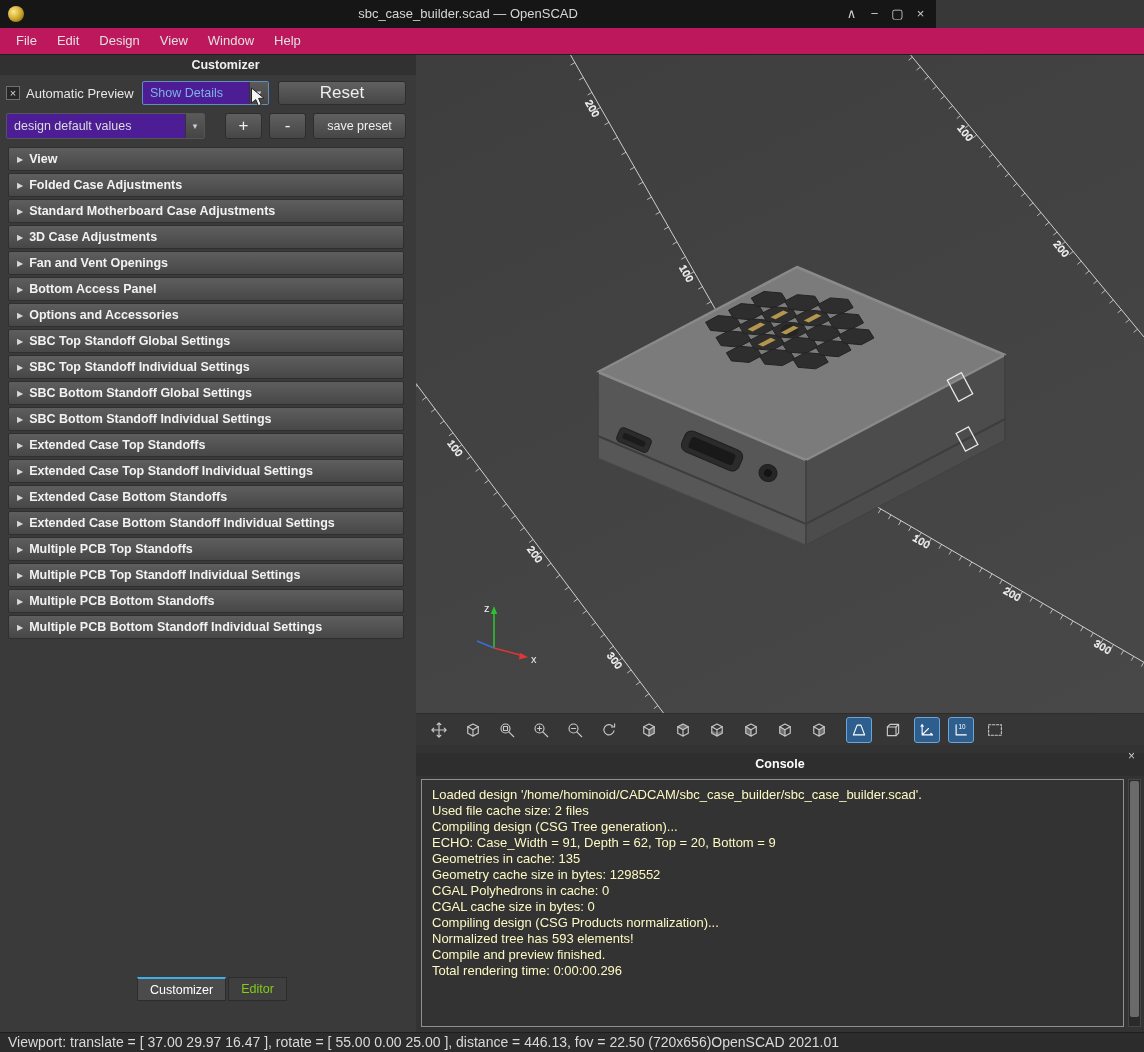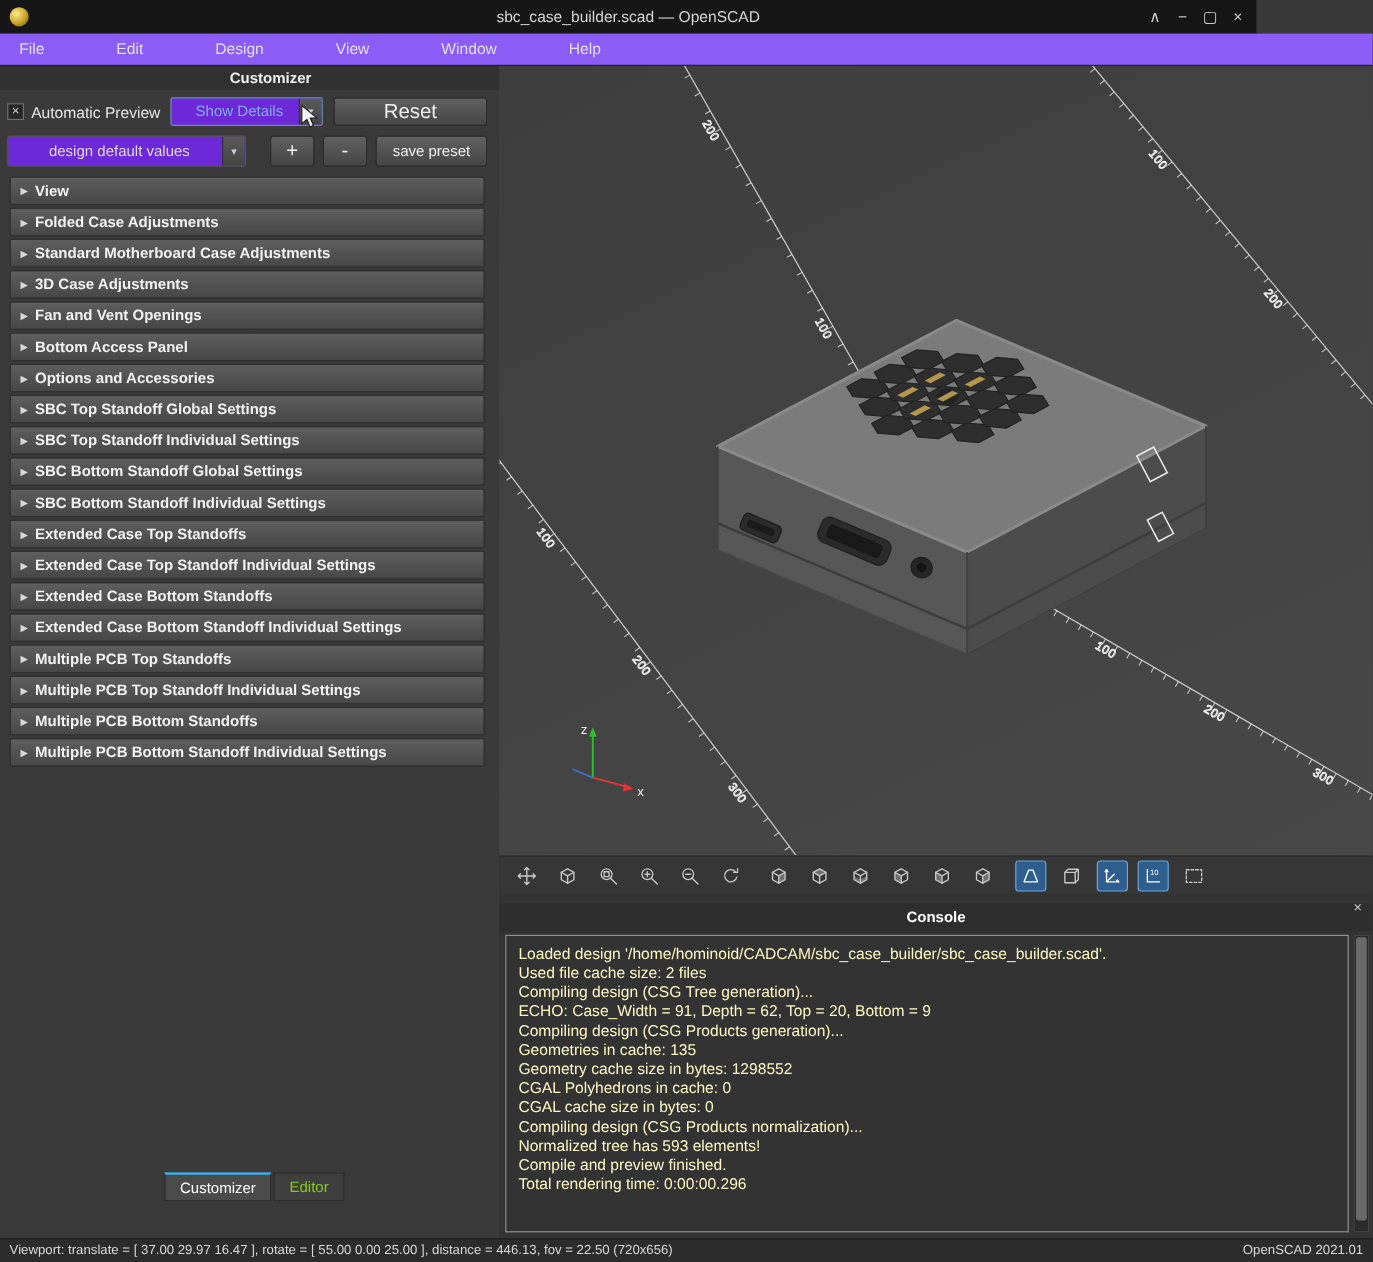--- a/index.html
+++ b/index.html
@@ -5,41 +5,41 @@
   * { box-sizing: border-box; margin: 0; padding: 0; }
   html,body { width:1144px; height:1052px; }
   body {
     position: relative;
     background: #383838;
     font-family: "Liberation Sans", sans-serif;
     color: #ddd;
     overflow: hidden;
   }
   
-  .titlebar { position:absolute; left:0; top:0; width:1047px; height:28px; background:#161616; }
+  .titlebar { position:absolute; left:0; top:0; width:936px; height:28px; background:#161616; }
   .titlebar .logo { position:absolute; left:8px; top:6px; width:16px; height:16px; border-radius:50%;
     background: radial-gradient(circle at 35% 35%, #ffe98a, #c9a227 55%, #6b5510 95%); }
   .titlebar .title { text-align:center; line-height:28px; font-size:13px; color:#d6d6d6; }
   .win-controls { position:absolute; right:4px; top:0; height:28px; display:flex; }
   .win-btn { width:23px; text-align:center; line-height:28px; color:#cfcfcf; font-size:13px; cursor:default; }
   
-  .menubar { position:absolute; left:0; top:28px; width:1144px; height:27px; background:#8b5cf6;
-    border-bottom:1px solid #202020; display:flex; align-items:center; padding-left:6px;gap:40px; }
+  .menubar { position:absolute; left:0; top:28px; width:1144px; height:27px; background:#be185d;
+    border-bottom:1px solid #202020; display:flex; align-items:center; padding-left:6px; }
   .menu-item { padding:0 10px; font-size:13px; color:#e0e0e0; line-height:26px; }
   
   .left-panel { position:absolute; left:0; top:55px; width:452px; height:977px; background:#3a3a3a;
     border-right:1px solid #262626; }
   .cust-header { position:absolute; left:0; top:0; right:0; height:20px; background:#313131;
     text-align:center; font-weight:bold; font-size:12.5px; color:#f0f0f0; line-height:20px; }
   .cust-close { position:absolute; right:8px; top:0; line-height:20px; font-size:12px; color:#cfcfcf; font-weight:normal; }
   .checkbox { position:absolute; left:6px; top:31px; width:14px; height:14px; background:#262626;
     border:1px solid #6f6f6f; color:#d8d8d8; font-size:11px; line-height:12px; text-align:center; }
   .cb-label { position:absolute; left:26px; top:31px; font-size:13px; color:#e6e6e6; }
-  .combo { position:absolute; background:#6d28d9; border:1px solid #555; border-radius:2px;
-    display:flex; align-items:center; overflow:hidden;text-align:center; }
+  .combo { position:absolute; background:#4c1d95; border:1px solid #555; border-radius:2px;
+    display:flex; align-items:center; overflow:hidden; }
   .combo .val { flex:1; padding-left:7px; font-size:12.5px; color:#dcdcdc; white-space:nowrap; overflow:hidden; }
   .combo .arrow { width:19px; align-self:stretch; background:linear-gradient(#5a5a5a,#454545);
     border-left:1px solid #333; color:#ccd; font-size:9px; display:flex; align-items:center; justify-content:center; }
   #combo-details { left:142px; top:26px; width:127px; height:24px; border-color:#5f8fbf; }
   #combo-details .val { color:#7fb2e5; }
   #combo-preset { left:6px; top:58px; width:199px; height:26px; }
   .btn { position:absolute; background:linear-gradient(#606060,#464646); border:1px solid #2d2d2d;
     border-radius:3px; color:#eee; font-size:17px; text-align:center; }
   #btn-reset { left:278px; top:26px; width:128px; height:24px; line-height:22px; }
   #btn-plus  { left:225px; top:58px; width:37px;  height:26px; line-height:24px; }
@@ -70,22 +70,22 @@
   .console-header { position:absolute; left:0; top:8px; right:0; height:23px; background:#2e2e2e;
     text-align:center; font-weight:bold; font-size:12.5px; color:#fff; line-height:23px; }
   .console-close { position:absolute; right:9px; top:0; line-height:23px; font-size:12px; color:#ccc; font-weight:normal; }
   .console-body { position:absolute; left:5px; right:20px; top:34px; bottom:5px; border:1px solid #909090;
     padding:7px 10px; overflow:hidden; }
   .console-line { font-size:13px; line-height:16px; color:#fef9c3; white-space:nowrap; }
   .console-scroll { position:absolute; right:3px; top:34px; bottom:5px; width:13px; background:#2a2a2a; border:1px solid #454545; }
   .console-thumb { position:absolute; left:1px; right:1px; top:1px; height:96%; background:#6a6a6a; border-radius:2px; }
   
   .statusbar { position:absolute; left:0; top:1032px; width:1144px; height:20px; background:#2c2c2c;
-    border-top:1px solid #1e1e1e; font-size:11px; color:#d9d9d9; display:flex;
-    justify-content:space-between; padding:0 8px; line-height:19px; }
+    border-top:1px solid #1e1e1e; font-size:14px; color:#d9d9d9; display:flex;
+    justify-content:flex-start; padding:0 8px; line-height:19px; }
   .cursor { position:absolute; left:250px; top:87px; z-index:50; }
 </style>
 </head>
 <body>
 
 <div class="titlebar">
   <span class="logo"></span>
   <div class="title">sbc_case_builder.scad — OpenSCAD</div>
   <div class="win-controls">
       <span class="win-btn">∧</span>
@@ -516,21 +516,20 @@
   </div>
 
 <div class="console">
   <div class="console-header">Console</div>
   <div class="console-close">×</div>
   <div class="console-body" id="console-body">
       <div class="console-line">Loaded design '/home/hominoid/CADCAM/sbc_case_builder/sbc_case_builder.scad'.</div>
       <div class="console-line">Used file cache size: 2 files</div>
       <div class="console-line">Compiling design (CSG Tree generation)...</div>
       <div class="console-line">ECHO: Case_Width = 91, Depth = 62, Top = 20, Bottom = 9</div>
-      <div class="console-line">Compiling design (CSG Products generation)...</div>
       <div class="console-line">Geometries in cache: 135</div>
       <div class="console-line">Geometry cache size in bytes: 1298552</div>
       <div class="console-line">CGAL Polyhedrons in cache: 0</div>
       <div class="console-line">CGAL cache size in bytes: 0</div>
       <div class="console-line">Compiling design (CSG Products normalization)...</div>
       <div class="console-line">Normalized tree has 593 elements!</div>
       <div class="console-line">Compile and preview finished.</div>
       <div class="console-line">Total rendering time: 0:00:00.296</div>
     </div>
   <div class="console-scroll">

